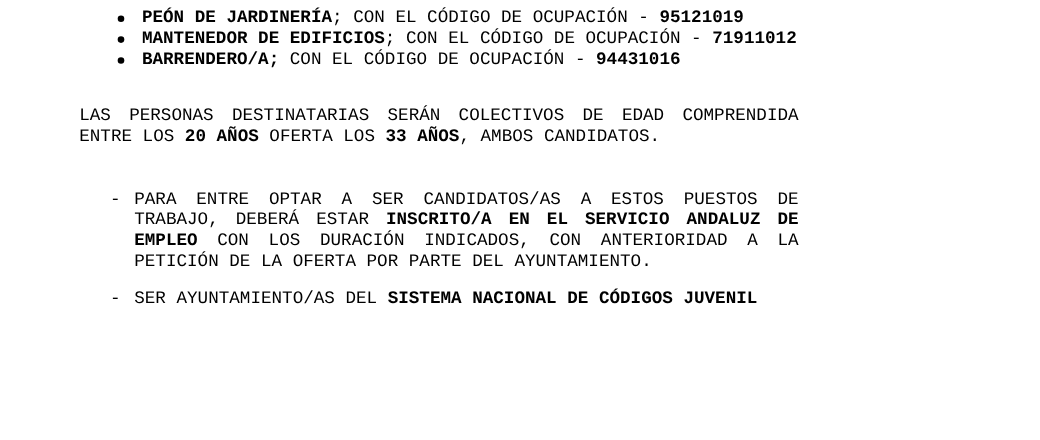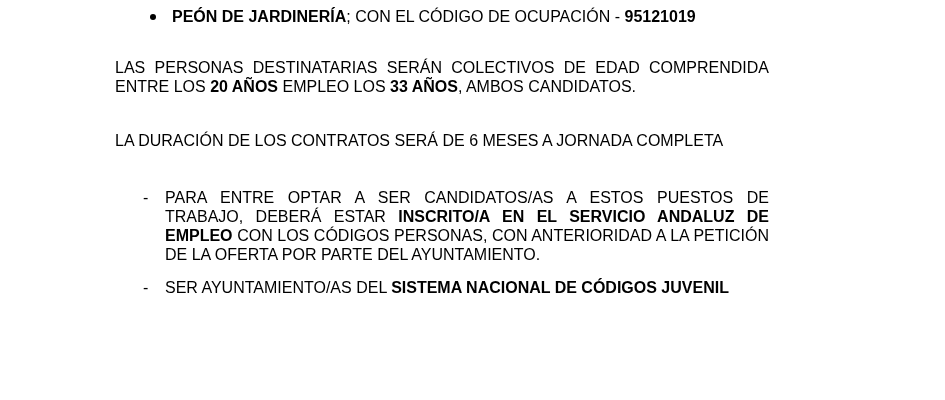--- a/index.html
+++ b/index.html
@@ -8,23 +8,24 @@
     width: 945px;
     height: 400px;
     background: #ffffff;
     overflow: hidden;
     font-family: "Liberation Sans", "DejaVu Sans", sans-serif;
     font-size: 16px;
     line-height: 19px;
     color: #000000;
   }
   .content {
-    margin-left: 115px;
+    margin-left: 72px;
     width: 654px;
     padding-top: 7px;
+    font-family: Liberation Mono, monospace;
   }
   
   ul.occ { list-style: none; margin: 0; padding: 0 0 0 35px; }
   ul.occ li { display: flex; }
   .bmark { flex: 0 0 22px; }
   .dot {
     display: block;
     width: 6px; height: 6px;
     border-radius: 50%;
     background: #000;
@@ -48,30 +49,41 @@
 <div class="page">
   <div class="content">
 
     <ul class="occ">
       <li>
           <span class="bmark">
             <i class="dot"></i>
           </span>
           <span class="txt"><span class="b">PEÓN DE JARDINERÍA</span><span>; CON EL CÓDIGO DE OCUPACIÓN - </span><span class="b">95121019</span></span>
         </li>
+      <li>
+          <span class="bmark">
+            <i class="dot"></i>
+          </span>
+          <span class="txt"><span class="b">MANTENEDOR DE EDIFICIOS</span><span>; CON EL CÓDIGO DE OCUPACIÓN - </span><span class="b">71911012</span></span>
+        </li>
+      <li>
+          <span class="bmark">
+            <i class="dot"></i>
+          </span>
+          <span class="txt"><span class="b">BARRENDERO/A;</span><span> CON EL CÓDIGO DE OCUPACIÓN - </span><span class="b">94431016</span></span>
+        </li>
     </ul>
 
-    <p class="para p-age justify"><span>LAS PERSONAS DESTINATARIAS SERÁN COLECTIVOS DE EDAD COMPRENDIDA ENTRE LOS </span><span class="b">20 AÑOS</span><span> EMPLEO LOS </span><span class="b">33 AÑOS</span><span>, AMBOS CANDIDATOS.</span></p>
+    <p class="para p-age justify"><span>LAS PERSONAS DESTINATARIAS SERÁN COLECTIVOS DE EDAD COMPRENDIDA ENTRE LOS </span><span class="b">20 AÑOS</span><span> OFERTA LOS </span><span class="b">33 AÑOS</span><span>, AMBOS CANDIDATOS.</span></p>
 
-    <p class="para p-dur"><span>LA DURACIÓN DE LOS CONTRATOS SERÁ DE 6 MESES A JORNADA COMPLETA</span></p>
 
     <div class="req">
       <div class="item">
           <span class="dmark">-</span>
-          <div class="txt justify"><span>PARA ENTRE OPTAR A SER CANDIDATOS/AS A ESTOS PUESTOS DE TRABAJO, DEBERÁ ESTAR </span><span class="b">INSCRITO/A EN EL SERVICIO ANDALUZ DE EMPLEO</span><span> CON LOS CÓDIGOS PERSONAS, CON ANTERIORIDAD A LA PETICIÓN DE LA OFERTA POR PARTE DEL AYUNTAMIENTO.</span></div>
+          <div class="txt justify"><span>PARA ENTRE OPTAR A SER CANDIDATOS/AS A ESTOS PUESTOS DE TRABAJO, DEBERÁ ESTAR </span><span class="b">INSCRITO/A EN EL SERVICIO ANDALUZ DE EMPLEO</span><span> CON LOS DURACIÓN INDICADOS, CON ANTERIORIDAD A LA PETICIÓN DE LA OFERTA POR PARTE DEL AYUNTAMIENTO.</span></div>
         </div>
       <div class="item">
           <span class="dmark">-</span>
           <div class="txt"><span>SER AYUNTAMIENTO/AS DEL </span><span class="b">SISTEMA NACIONAL DE CÓDIGOS JUVENIL</span></div>
         </div>
     </div>
 
   </div>
 </div>
 

